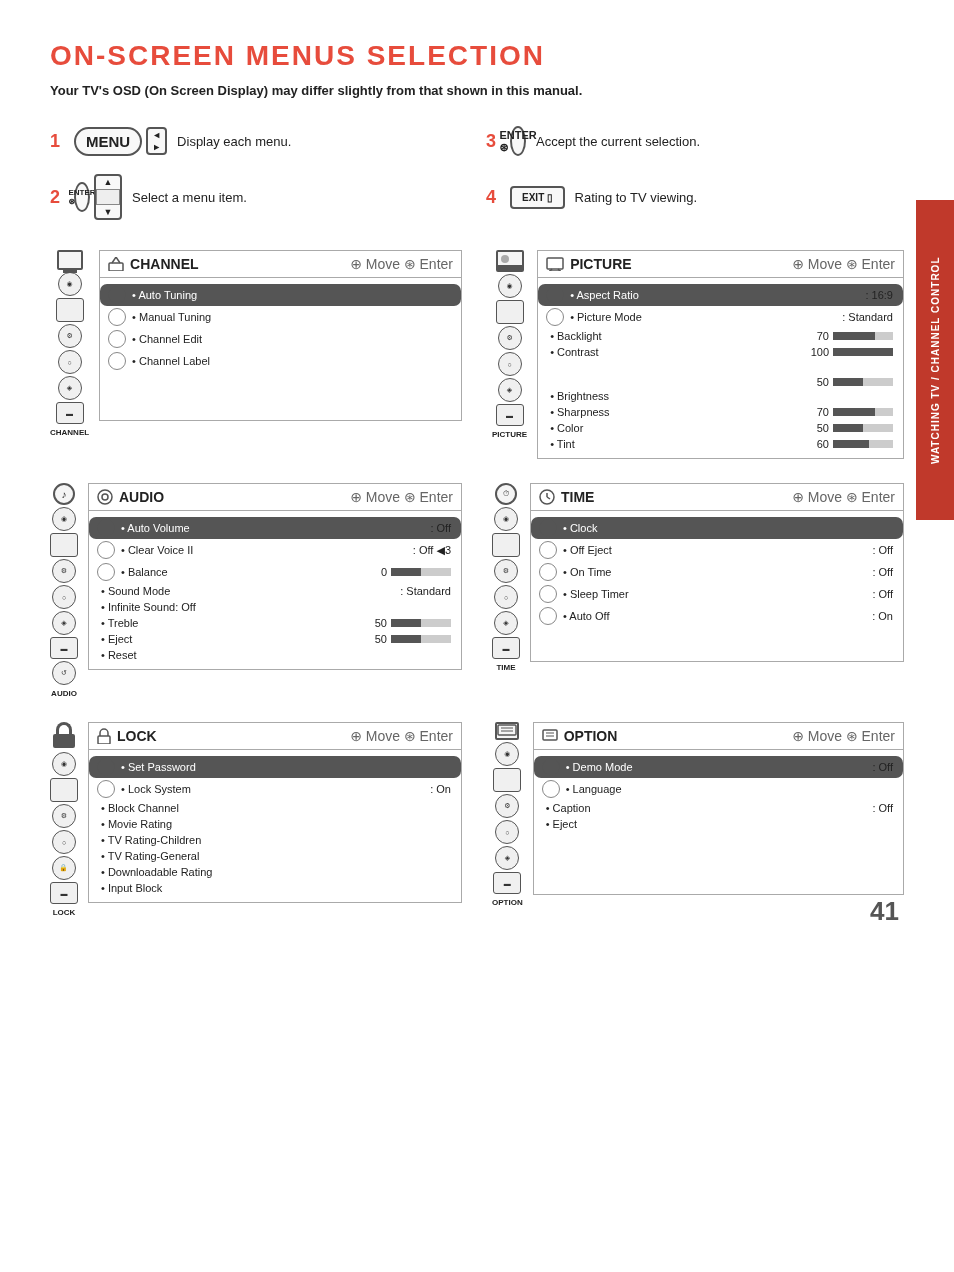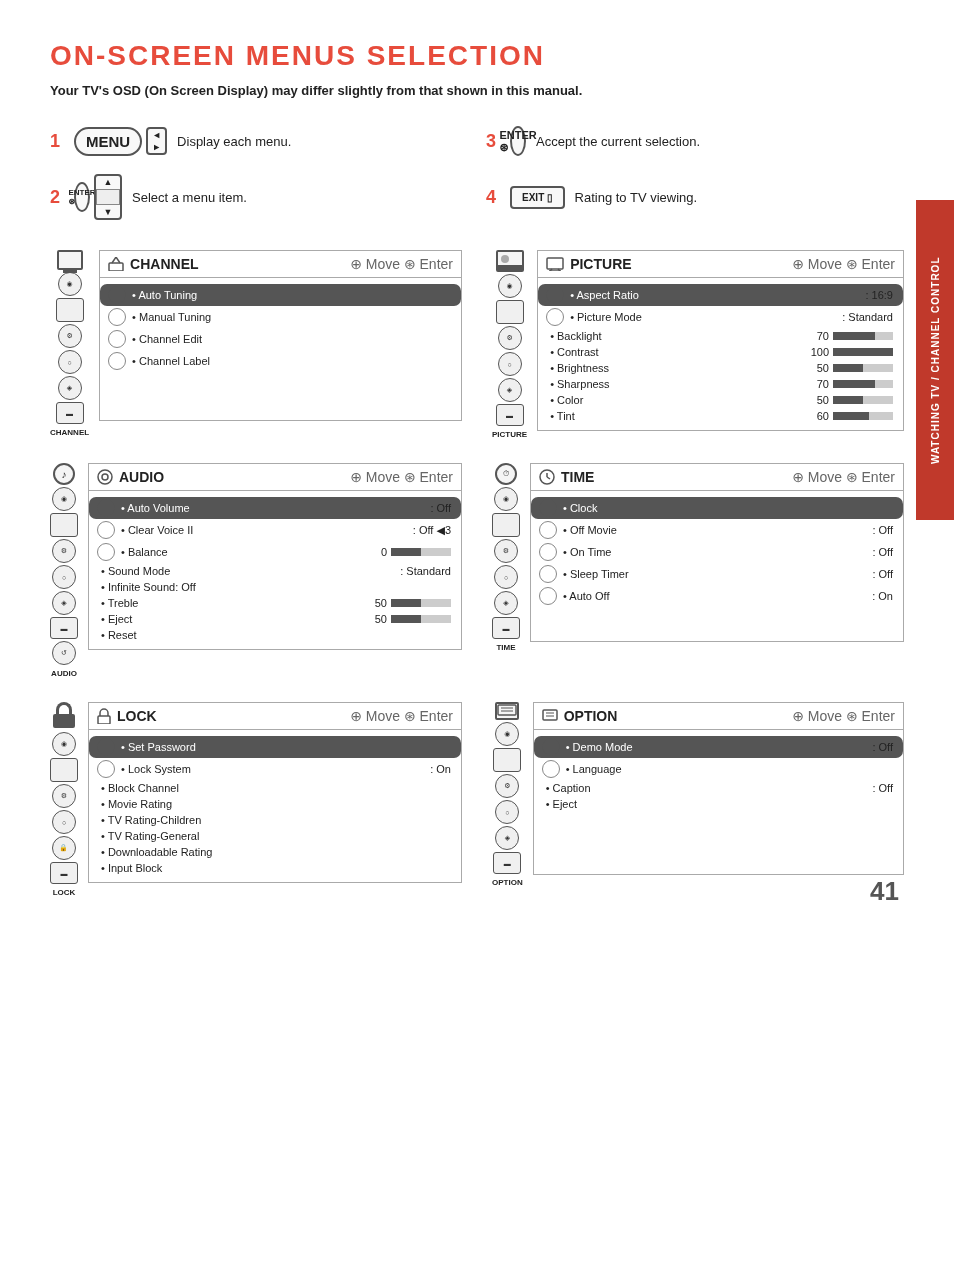--- a/index.html
+++ b/index.html
@@ -547,21 +547,21 @@
               </span>
           </div>
           <div class="osd-row">
             <span class="osd-label" style="padding-left:4px;">• Contrast</span>
             <span class="osd-value">100</span>
             <span class="osd-bar">
                 <span class="osd-bar-fill" style="width:100%"></span>
               </span>
           </div>
           <div class="osd-row">
-            <span class="osd-label" style="padding-left:4px;">• Brightness</span>
+            <span class="osd-label" style="padding-left:4px;margin-top:28px;">• Brightness</span>
             <span class="osd-value">50</span>
             <span class="osd-bar">
                 <span class="osd-bar-fill" style="width:50%"></span>
               </span>
           </div>
           <div class="osd-row">
             <span class="osd-label" style="padding-left:4px;">• Sharpness</span>
             <span class="osd-value">70</span>
             <span class="osd-bar">
                 <span class="osd-bar-fill" style="width:70%"></span>
@@ -678,21 +678,21 @@
           </div>
           <div class="osd-header-controls">⊕ Move ⊛ Enter</div>
         </div>
         <div class="osd-body">
           <div class="osd-row selected">
             <div class="osd-row-icon active"></div>
             <span class="osd-label">• Clock</span>
           </div>
           <div class="osd-row">
             <div class="osd-row-icon"></div>
-            <span class="osd-label">• Off Movie</span>
+            <span class="osd-label">• Off Eject</span>
             <span class="osd-value">: Off</span>
           </div>
           <div class="osd-row">
             <div class="osd-row-icon"></div>
             <span class="osd-label">• On Time</span>
             <span class="osd-value">: Off</span>
           </div>
           <div class="osd-row">
             <div class="osd-row-icon"></div>
             <span class="osd-label">• Sleep Timer</span>

